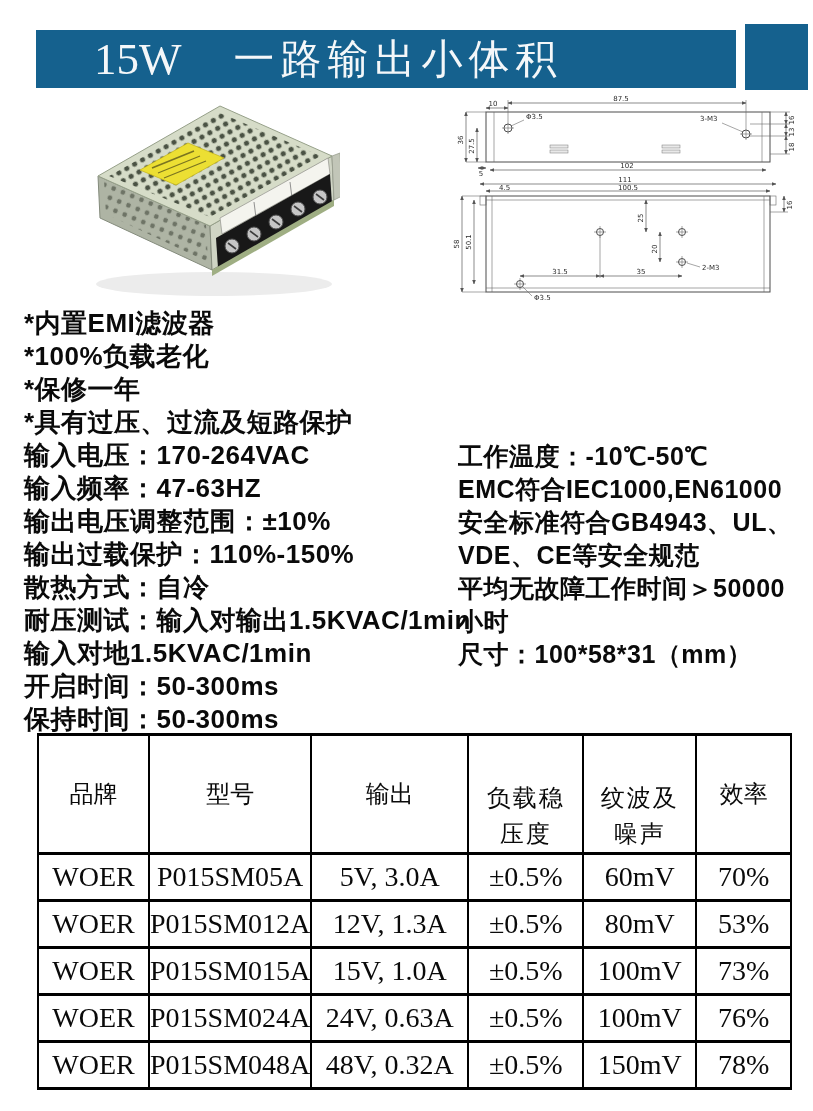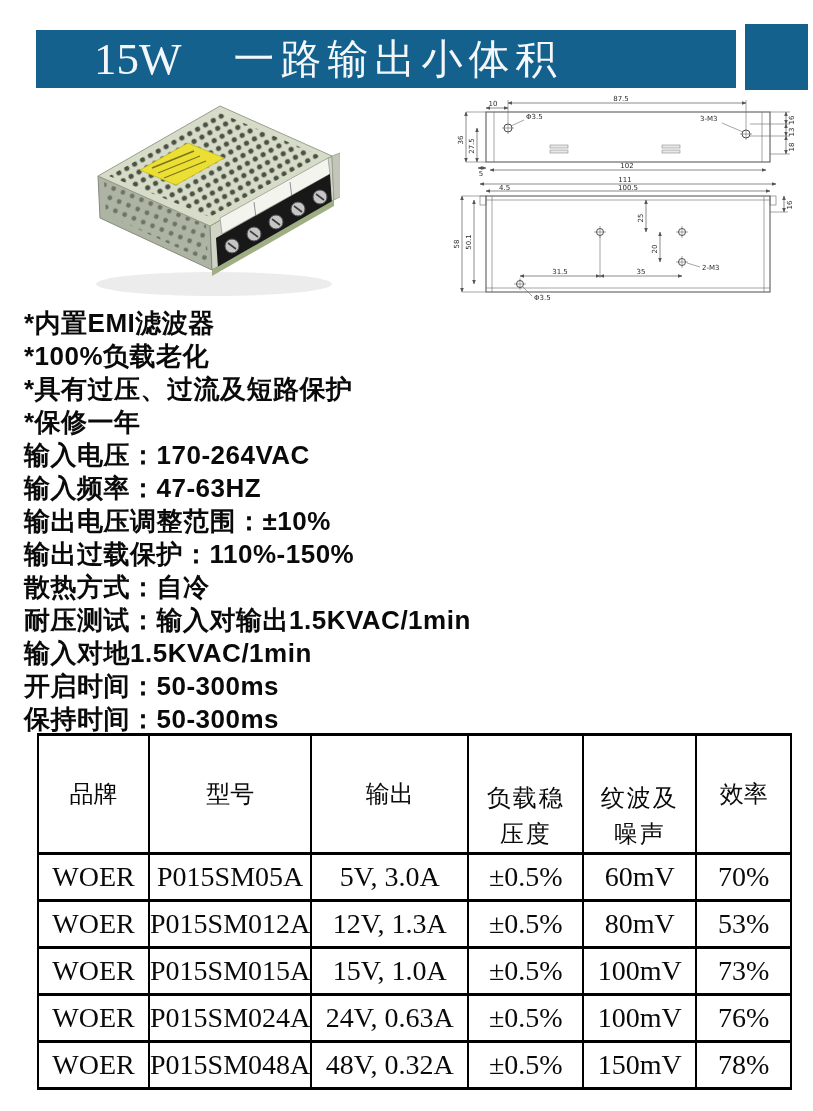--- a/index.html
+++ b/index.html
@@ -216,33 +216,42 @@
       <text x="252" y="178">2-M3</text>
       <line x1="250" y1="175" x2="237" y2="171" class="thin"></line>
       <text x="84" y="208">Φ3.5</text>
       <line x1="82" y1="204" x2="73" y2="195" class="thin"></line>
     </g>
   </svg>
 
   <div class="col-left">
     <div class="line">*内置EMI滤波器</div>
     <div class="line">*100%负载老化</div>
+    <div class="line">*保修一年</div>
     <div class="line">*具有过压、过流及短路保护</div>
-    <div class="line">*保修一年</div>
     <div class="line">输入电压：170-264VAC</div>
     <div class="line">输入频率：47-63HZ</div>
     <div class="line">输出电压调整范围：±10%</div>
     <div class="line">输出过载保护：110%-150%</div>
     <div class="line">散热方式：自冷</div>
     <div class="line">耐压测试：输入对输出1.5KVAC/1min</div>
     <div class="line">输入对地1.5KVAC/1min</div>
     <div class="line">开启时间：50-300ms</div>
     <div class="line">保持时间：50-300ms</div>
   </div>
 
+  <div class="col-right">
+    <div class="line">工作温度：-10℃-50℃</div>
+    <div class="line">EMC符合IEC1000,EN61000</div>
+    <div class="line">安全标准符合GB4943、UL、</div>
+    <div class="line">VDE、CE等安全规范</div>
+    <div class="line">平均无故障工作时间＞50000</div>
+    <div class="line">小时</div>
+    <div class="line">尺寸：100*58*31（mm）</div>
+  </div>
 
   <table class="spec-table">
     <colgroup>
       <col style="width:111px">
         <col style="width:160px">
         <col style="width:157px">
       <col style="width:115px">
         <col style="width:113px">
         <col style="width:95px">
     </colgroup>

